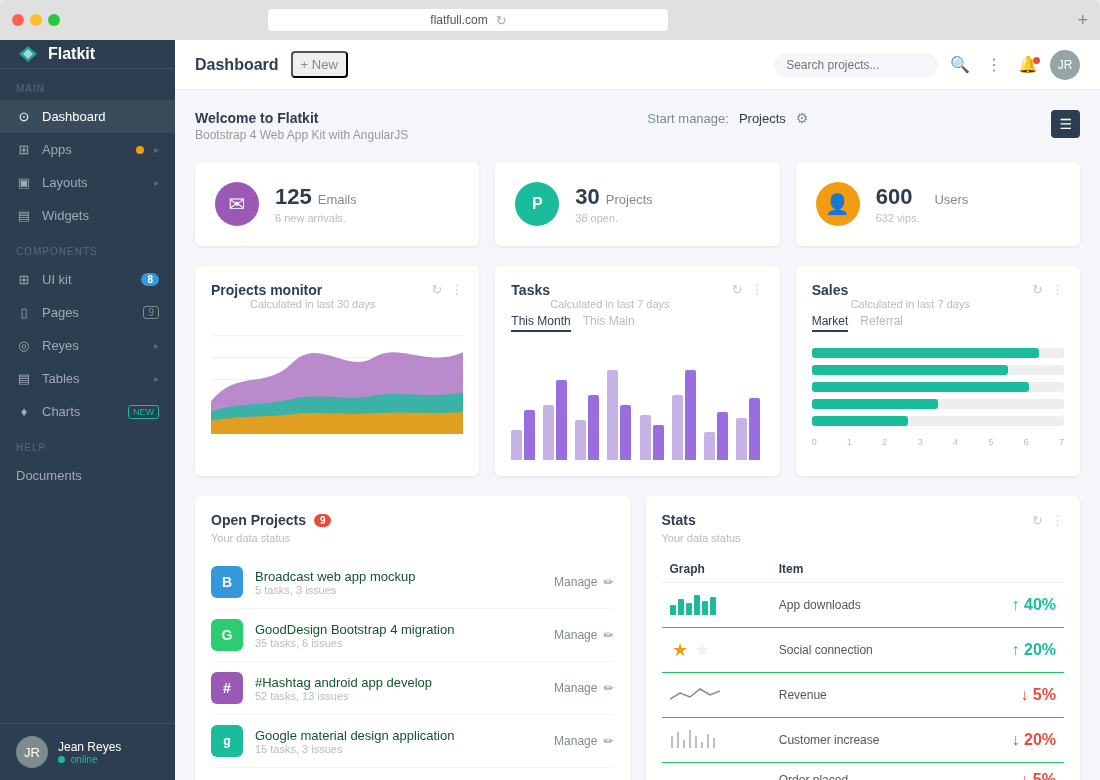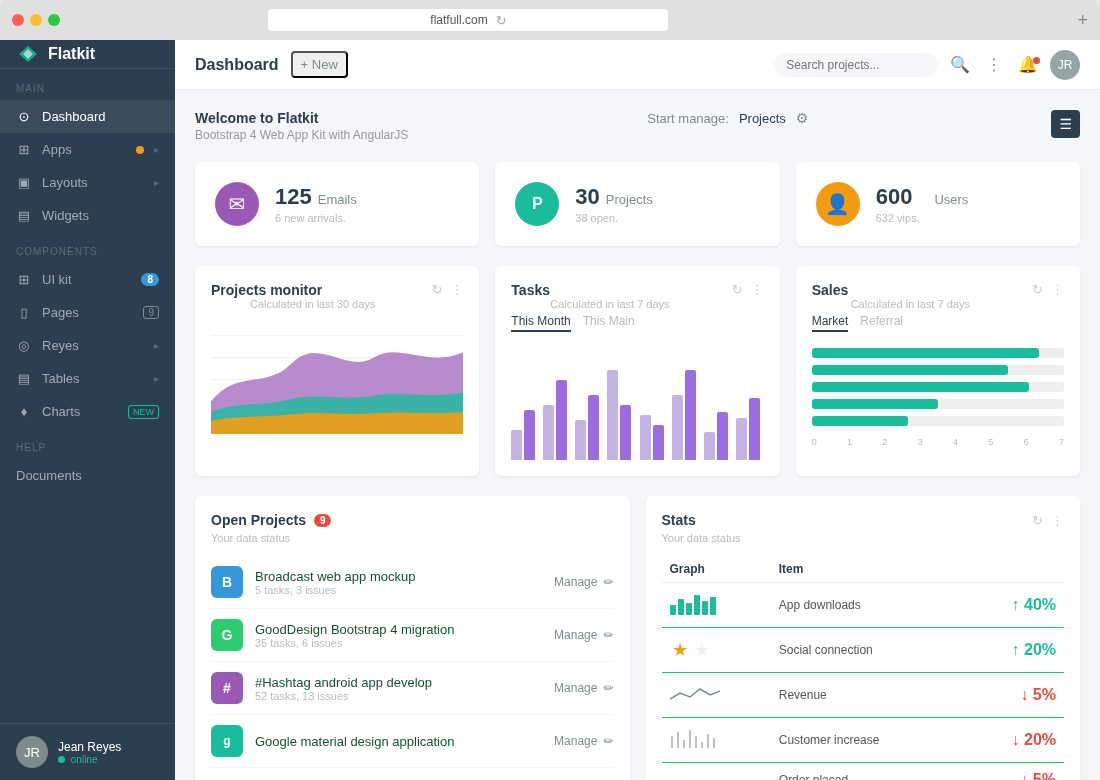--- a/index.html
+++ b/index.html
@@ -628,20 +628,21 @@
               </div>
               <div class="project-manage">
                 <span>Manage</span>
                 <span>✏</span>
               </div>
             </div>
             <div class="project-item">
               <div class="project-avatar" style="background:#1abc9c;font-size:12px;">g</div>
               <div class="project-info">
                 <div class="project-name">Google material design application</div>
+                <div class="project-meta">15 tasks, 3 issues</div>
               </div>
               <div class="project-manage">
                 <span>Manage</span>
                 <span>✏</span>
               </div>
             </div>
             <div class="project-item">
               
               
             </div>

